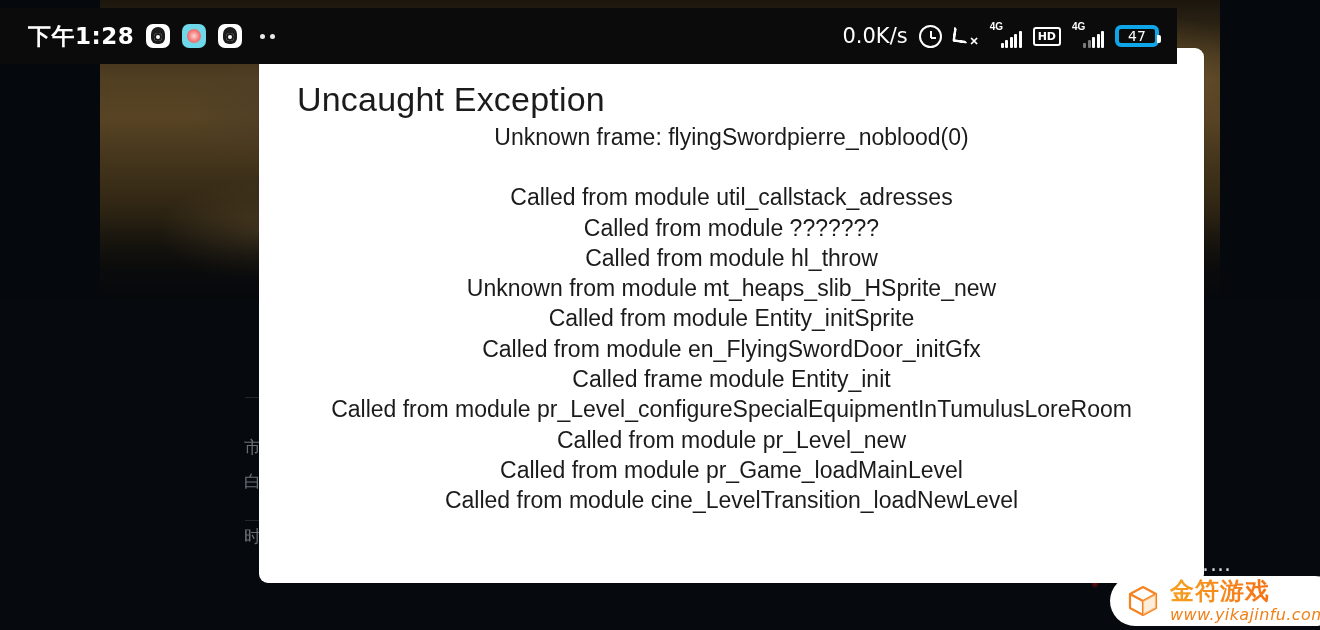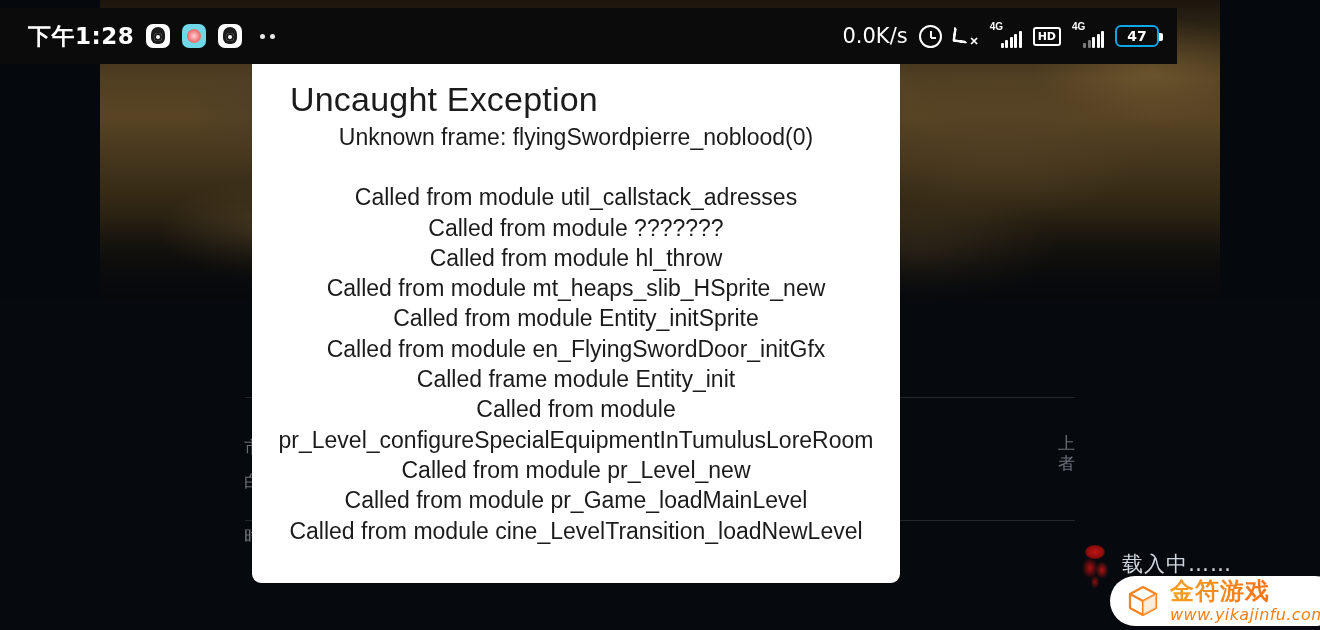--- a/index.html
+++ b/index.html
@@ -180,35 +180,35 @@
   .ic-signal.dim .bars i:nth-child(1),
   .ic-signal.dim .bars i:nth-child(2){ opacity:.45; }
   .ic-hd {
     border:2px solid #fff; border-radius:3px;
     font-size:11px; font-weight:bold; line-height:11px;
     padding:2px 3px; color:#fff;
     font-family:"DejaVu Sans", sans-serif;
   }
   .ic-batt {
     position:relative; width:44px; height:22px;
-    border:2px solid #0ea5e9; border-radius:6px;
+    border:4px solid #0ea5e9; border-radius:6px;
     display:flex; align-items:center; justify-content:center;
-    font-size:14px; font-weight:bold; color:#fff;
+    font-size:14px; font-weight:normal; color:#fff;
     font-family:"DejaVu Sans", sans-serif;
   }
   .ic-batt::after {
     content:""; position:absolute; right:-6px; top:6px;
     width:4px; height:8px; background:#fff; border-radius:0 2px 2px 0;
   }
 
   
   .dialog {
     position:absolute;
-    left:252px; top:48px;
-    width:648px; height:535px;
+    left:259px; top:48px;
+    width:945px; height:535px;
     background:#ffffff;
     border-radius:9px;
     overflow:hidden;
     z-index:20;
     box-shadow:0 0 0 1px rgba(0,0,0,.06);
   }
   .dlg-title {
     color:#1b1b1b;
     font-size:34px;
     font-weight:normal;
@@ -329,21 +329,21 @@
   </div>
 
   <div class="dialog">
     <div class="dlg-title">Uncaught Exception</div>
     <div class="dlg-body">
       <div class="line">Unknown frame: flyingSwordpierre_noblood(0)</div>
       <div class="blank"></div>
       <div class="line">Called from module util_callstack_adresses</div>
       <div class="line">Called from module ???????</div>
       <div class="line">Called from module hl_throw</div>
-      <div class="line">Called from module mt_heaps_slib_HSprite_new</div>
+      <div class="line">Unknown from module mt_heaps_slib_HSprite_new</div>
       <div class="line">Called from module Entity_initSprite</div>
       <div class="line">Called from module en_FlyingSwordDoor_initGfx</div>
       <div class="line">Called frame module Entity_init</div>
       <div class="line wrap">Called from module pr_Level_configureSpecialEquipmentInTumulusLoreRoom</div>
       <div class="line">Called from module pr_Level_new</div>
       <div class="line">Called from module pr_Game_loadMainLevel</div>
       <div class="line">Called from module cine_LevelTransition_loadNewLevel</div>
     </div>
   </div>
 

